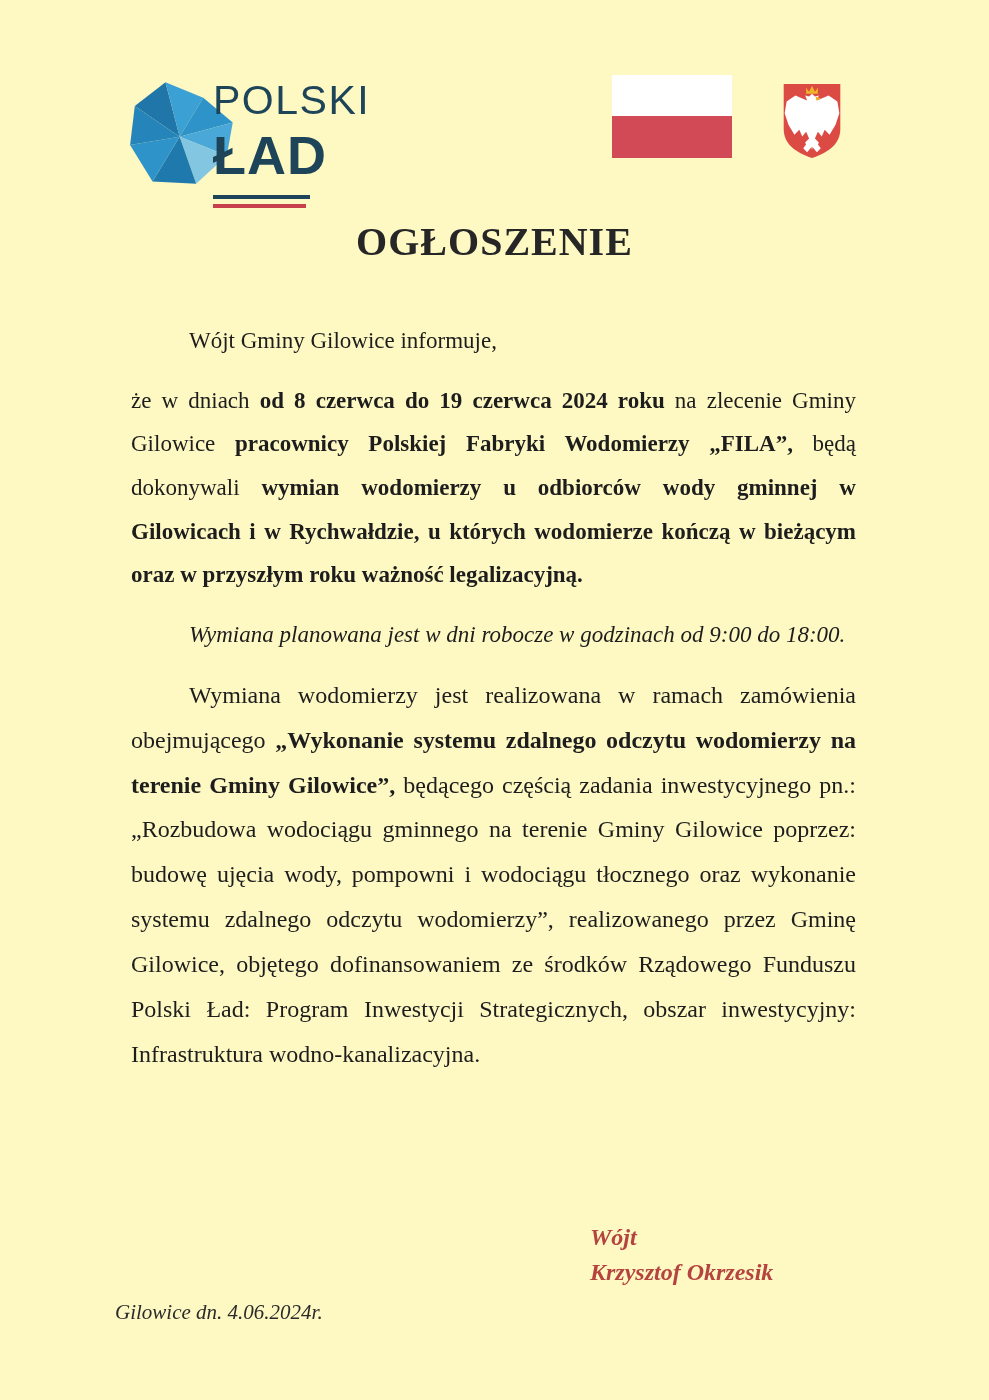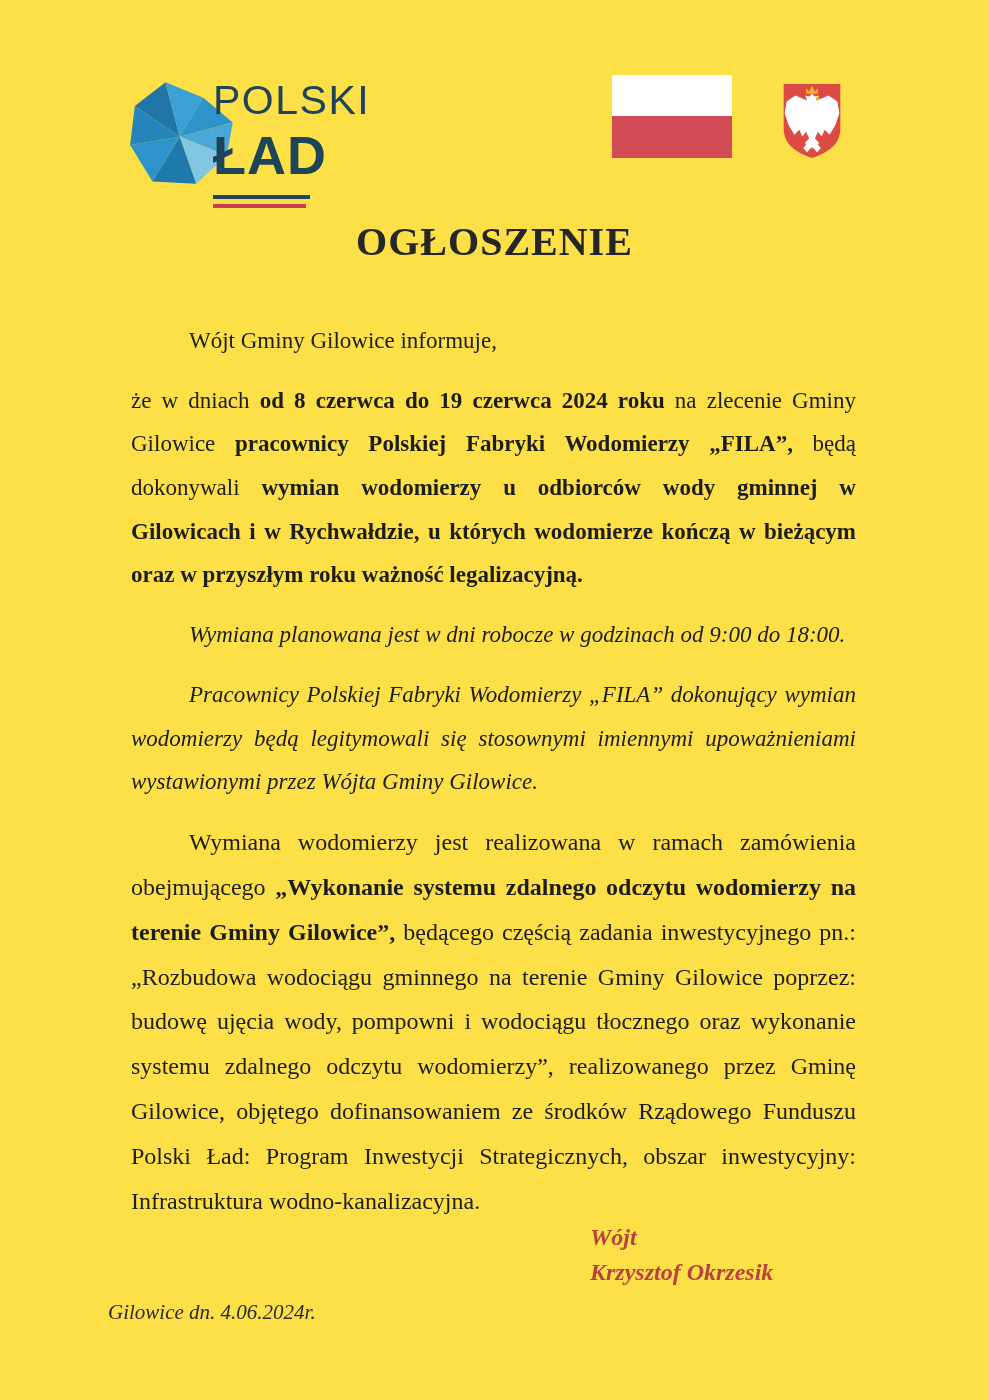--- a/index.html
+++ b/index.html
@@ -1,17 +1,17 @@
 <!DOCTYPE html>
 <html><head>
 <meta charset="utf-8">
 <style>
   html,body{margin:0;padding:0;background:#e8e8e8;}
   .page{
-    position:relative;width:989px;height:1400px;margin:0 auto;background:#fde047;
+    position:relative;width:989px;height:1400px;margin:0 auto;background:#fef9c3;
     font-family:"Liberation Serif", serif;color:#1d1d1d;overflow:hidden;
     box-shadow:0 0 6px rgba(0,0,0,.25);
   }
   
   .gem{position:absolute;left:116px;top:80px;width:132px;height:118px;}
   .logo-text{position:absolute;left:213px;top:80px;font-family:"Liberation Sans", sans-serif;color:#1d4459;}
   .logo-line1{font-size:41px;font-weight:500;letter-spacing:1.5px;line-height:1;}
   .logo-line2{font-size:54px;font-weight:800;letter-spacing:1px;line-height:1;margin-top:7px;}
   .logo-rule-navy{margin-top:13px;width:97px;height:4px;background:#1d4459;}
   .logo-rule-red{margin-top:5px;width:93px;height:4px;background:#c9404d;}
@@ -34,21 +34,21 @@
   .p-small{font-size:24px;line-height:1.87;margin-top:13px !important;text-indent:58px;}
   .p-request{font-size:23px;line-height:1.9;margin-top:17px !important;text-indent:65px;
     font-weight:700;font-style:italic;color:#181818;}
   .b{font-weight:700;}
   
   .signature{
     position:absolute;left:590px;top:1220px;width:290px;text-align:left;
     color:#b5433f;font-weight:700;font-style:italic;font-size:24px;line-height:1.45;
   }
   .dateline{
-    position:absolute;left:108px;top:1300px;font-style:italic;font-size:21px;color:#2b2b2b;
+    position:absolute;left:115px;top:1300px;font-style:italic;font-size:21px;color:#2b2b2b;
   }
 </style>
 </head>
 <body>
 
 <div class="page">
 
   <div class="gem">
     <svg width="132" height="118" viewBox="0 0 100 100">
       <g stroke="none">
@@ -90,21 +90,20 @@
 
   <h1 class="title">OGŁOSZENIE</h1>
 
   <div class="content">
     <p class="p-intro"><span>Wójt Gminy Gilowice informuje,</span></p>
 
     <p class="p-main"><span>że w dniach </span><span class="b">od 8 czerwca do 19 czerwca 2024 roku</span><span> na zlecenie Gminy Gilowice </span><span class="b">pracownicy Polskiej Fabryki Wodomierzy „FILA”,</span><span> będą dokonywali </span><span class="b">wymian wodomierzy u  odbiorców wody gminnej w Gilowicach i w Rychwałdzie, u których wodomierze kończą w bieżącym oraz w przyszłym roku ważność legalizacyjną.</span></p>
 
     <p class="p-main p-gap p-ind"><span>Wymiana planowana jest w dni robocze w godzinach od 9:00 do 18:00.</span></p>
 
-    <p class="p-main p-gap p-ind"><span>Pracownicy Polskiej Fabryki Wodomierzy „FILA” dokonujący wymian wodomierzy będą legitymowali się stosownymi imiennymi upoważnieniami wystawionymi przez Wójta Gminy Gilowice.</span></p>
 
     <p class="p-small"><span>Wymiana wodomierzy jest realizowana w ramach zamówienia obejmującego </span><span class="b">„Wykonanie systemu zdalnego odczytu wodomierzy na terenie Gminy Gilowice”,</span><span> będącego częścią zadania inwestycyjnego pn.:  „Rozbudowa wodociągu gminnego na terenie Gminy Gilowice poprzez: budowę ujęcia wody, pompowni i wodociągu tłocznego oraz wykonanie systemu zdalnego odczytu wodomierzy”, realizowanego przez Gminę Gilowice, objętego dofinansowaniem ze środków Rządowego Funduszu Polski Ład: Program Inwestycji  Strategicznych, obszar inwestycyjny: Infrastruktura wodno-kanalizacyjna.</span></p>
 
   </div>
 
   <div class="signature">
     <div>Wójt</div>
     <div>Krzysztof Okrzesik</div>
   </div>
 

